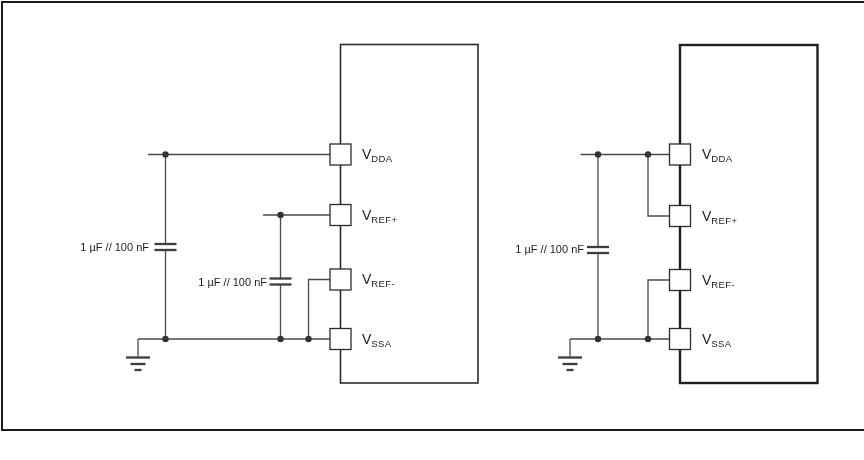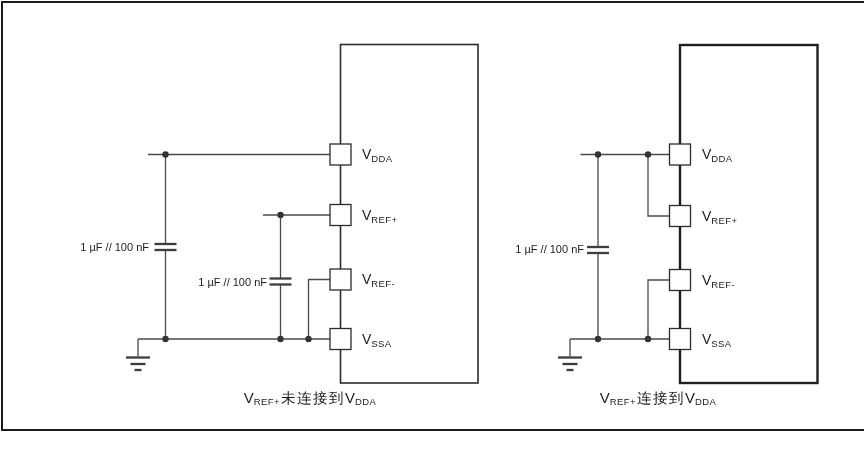--- a/index.html
+++ b/index.html
@@ -152,23 +152,21 @@
   </svg>
 
   <div class="lbl" style="left:362px;top:155px"><span>V</span><sub>DDA</sub></div>
   <div class="lbl" style="left:362px;top:215.5px"><span>V</span><sub>REF+</sub></div>
   <div class="lbl" style="left:362px;top:280px"><span>V</span><sub>REF-</sub></div>
   <div class="lbl" style="left:362px;top:339.5px"><span>V</span><sub>SSA</sub></div>
 
   <div class="cap-label" style="left:149px;top:246.5px">1 µF // 100 nF</div>
   <div class="cap-label" style="left:267px;top:281.5px">1 µF // 100 nF</div>
 
-  <div class="caption" style="left:310px;top:397.5px"><span>V</span><sub>REF+</sub><span class="cn">未连接到</span><span>V</span><sub>DDA</sub></div>
 
   <div class="lbl" style="left:702px;top:155px"><span>V</span><sub>DDA</sub></div>
   <div class="lbl" style="left:702px;top:216.5px"><span>V</span><sub>REF+</sub></div>
   <div class="lbl" style="left:702px;top:280.5px"><span>V</span><sub>REF-</sub></div>
   <div class="lbl" style="left:702px;top:339.5px"><span>V</span><sub>SSA</sub></div>
 
   <div class="cap-label" style="left:584px;top:249px">1 µF // 100 nF</div>
 
-  <div class="caption" style="left:658px;top:397.5px"><span>V</span><sub>REF+</sub><span class="cn">连接到</span><span>V</span><sub>DDA</sub></div>
 </div>
 
 </body></html>

